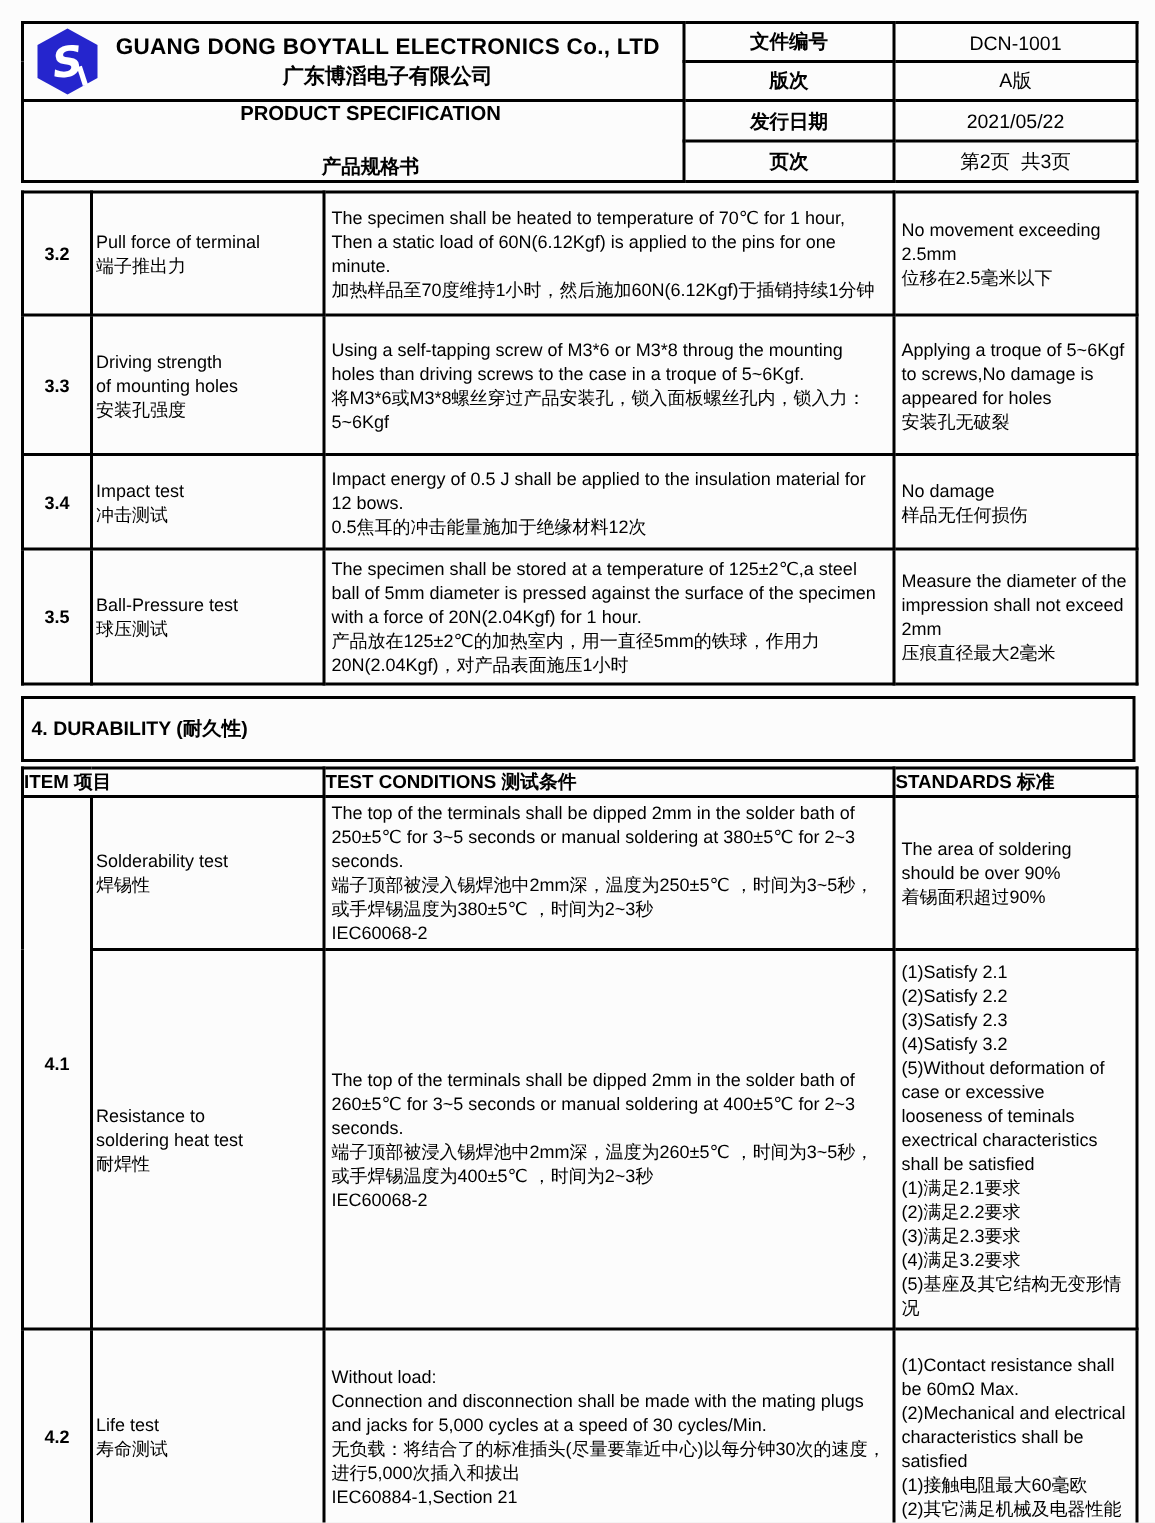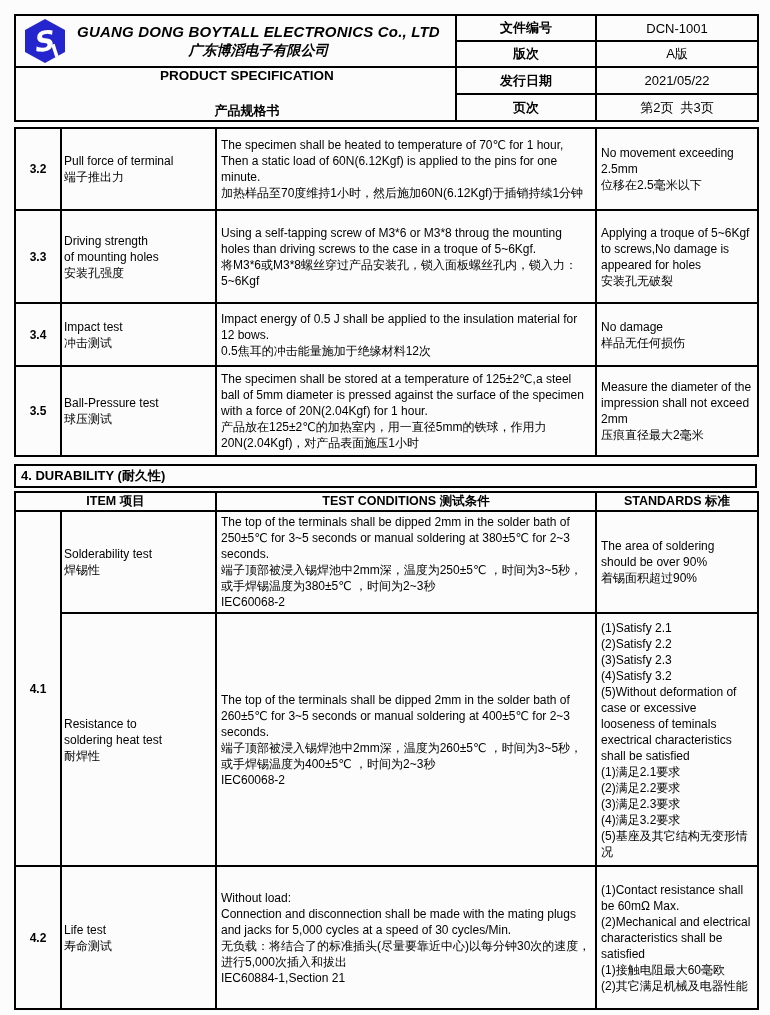--- a/index.html
+++ b/index.html
@@ -7,39 +7,39 @@
   body { width:770px; height:1015px; font-family:"Liberation Sans","DejaVu Sans",sans-serif; color:#000; }
   .page { width:770px; height:1015px; background:#fcfcfc; padding:14px 13px 0 14px; }
 
   table { border-collapse:collapse; width:743px; table-layout:fixed; }
   td { border:2px solid #000; vertical-align:middle; }
 
   
   .hdr td { height:25px; }
   .hdr .company-cell { padding:2px 6px; }
   .company-flex { display:flex; align-items:center; }
-  .company-text { flex:1; text-align:center;font-style:italic; }
+  .company-text { flex:1; text-align:center; }
   .company-en { font-size:15px; font-weight:bold; letter-spacing:.2px; }
   .company-cn { font-size:14px; font-weight:bold; margin-top:2px; }
   .product-cell { text-align:center;padding-left:23px; }
   .product-en { font-size:13.5px; font-weight:bold; }
   .product-cn { font-size:13px; font-weight:bold; margin-top:19px; }
   .mlabel { text-align:center; font-size:13px; font-weight:bold;margin-left:16px; }
   .mvalue { text-align:center; font-size:13px; font-weight:normal; white-space:pre-wrap;margin-left:40px; }
 
   
   .spacer5 { height:5px; } .spacer7 { height:7px; } .spacer3 { height:3px; }
   .num { text-align:center; font-size:12px; padding:0 2px;font-weight:bold; }
   .item { text-align:left; font-size:12px; line-height:16px; white-space:pre-line; padding:2px; }
   .cond { font-size:12px; line-height:16px; white-space:pre-line; padding:2px 4px; }
   .std  { font-size:12px; line-height:16px; white-space:pre-line; padding:2px 4px;margin-left:37px; }
 
-  .sec-title { width:743px; border:2px solid #000; height:24px; display:flex; align-items:center;
+  .sec-title { width:743px; border:2px solid #000; height:44px; display:flex; align-items:center;
                padding-left:5px; font-size:13px; font-weight:bold; background:#fcfcfc; }
-  .dur .colhead td { height:14px; text-align:center; font-size:12.5px; font-weight:bold; }
+  .dur .colhead td { height:14px; text-align:left; font-size:12.5px; font-weight:bold; }
 
   .logo-svg { display:block; }
 </style>
 </head>
 <body>
 
 <div class="page">
 
   <table class="hdr">
     <colgroup>

